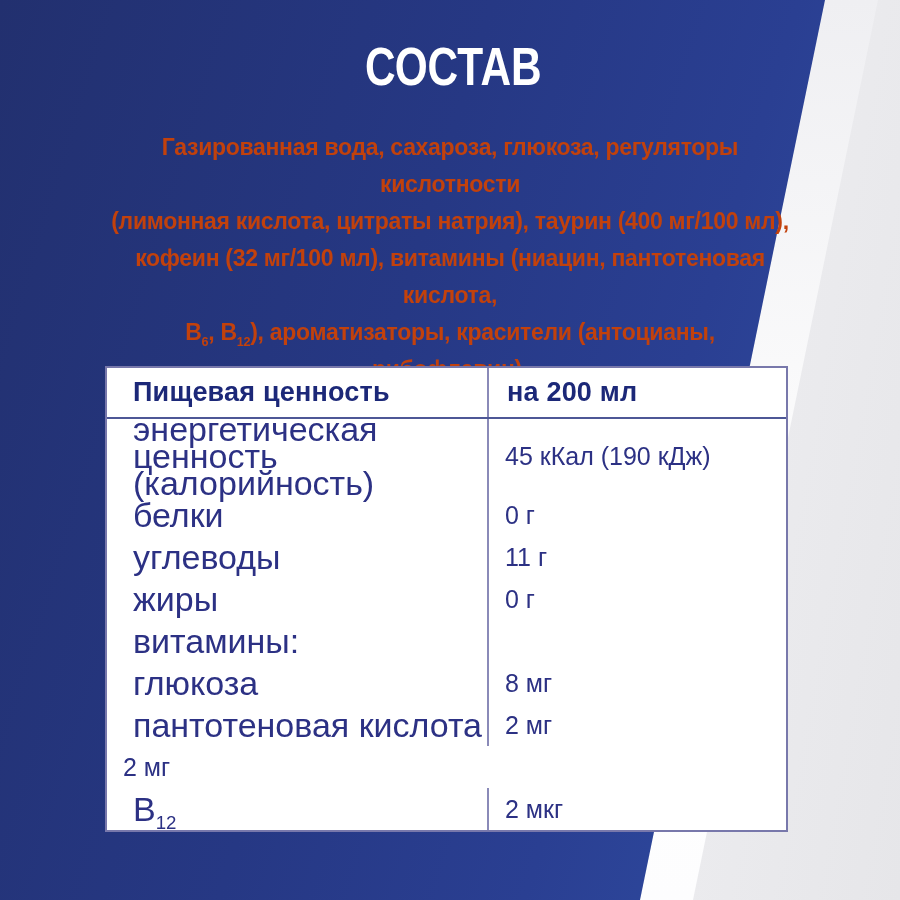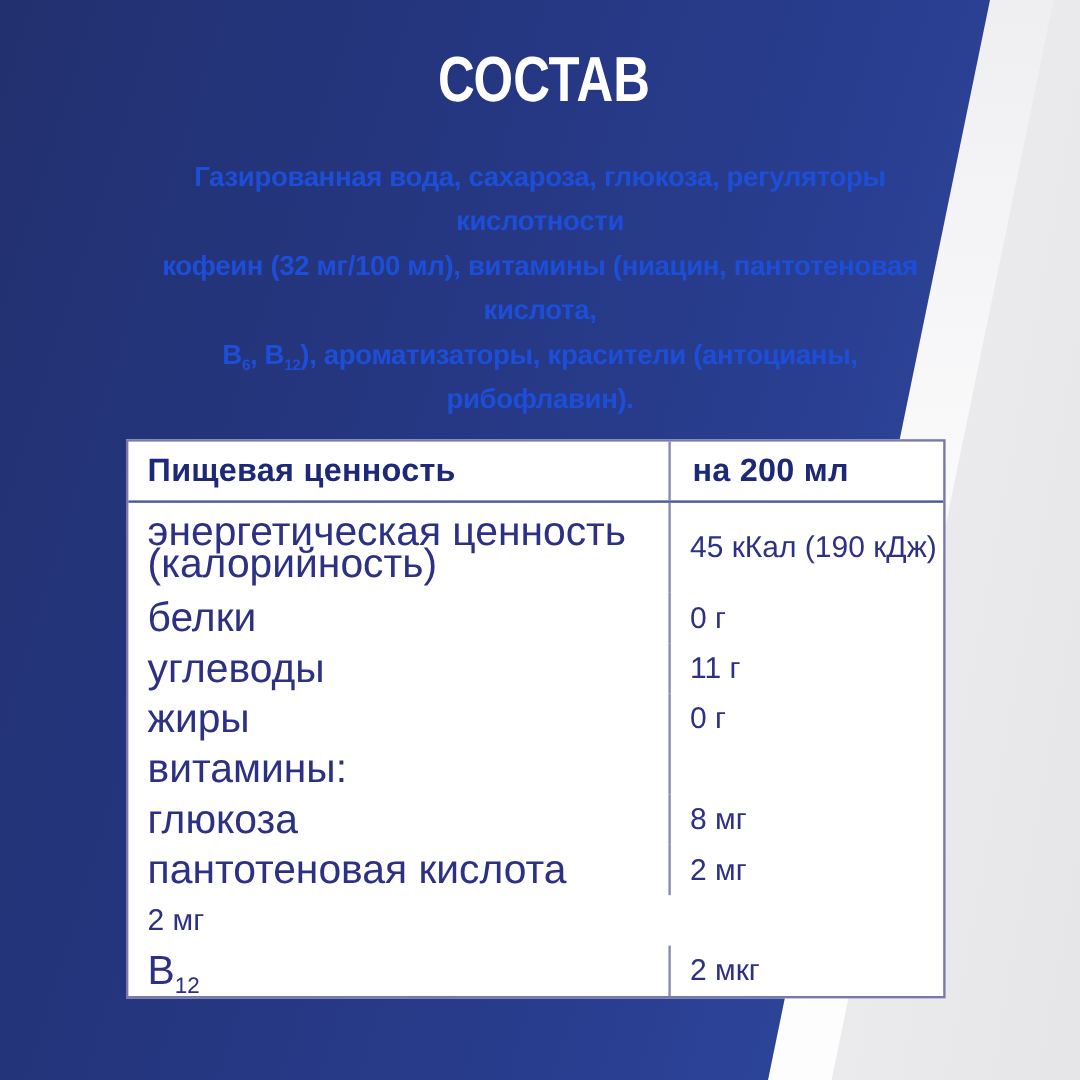--- a/index.html
+++ b/index.html
@@ -33,34 +33,34 @@
     margin: 0; text-align: center; color: #ffffff;
   }
   .title-inner {
     display: inline-block; font-size: 53px; font-weight: 800;
     letter-spacing: 0px; transform: scaleX(0.80); transform-origin: center;
     white-space: nowrap;
   }
 
   .ingredients {
     position: absolute; top: 129px; left: 50%; transform: translateX(-50%);
-    width: 680px; text-align: center; color: #1d4ed8;
+    width: 680px; text-align: center; color: #c2410c;
     font-size: 23px; font-weight: bold; line-height: 37px; letter-spacing: -0.3px;
   }
 
   
   .ntable {
     position: absolute; left: 105px; top: 366px; width: 683px; height: 466px;
     background: #ffffff; border: 2px solid #7878ab; box-sizing: border-box;
     color: #2c3184;
   }
   .thead { display: flex; height: 49px; border-bottom: 2px solid #4d5796; box-sizing: content-box; }
   .thead .c1, .trow .c1 {
-    width: 452px; box-sizing: border-box; border-right: 2px solid #8a8ab8;
-    padding-left: 16px; display: flex; align-items: center;
+    width: 382px; box-sizing: border-box; border-right: 2px solid #8a8ab8;
+    padding-left: 26px; display: flex; align-items: center;
   }
   .thead .c2, .trow .c2 {
     flex: 1; padding-left: 18px; display: flex; align-items: center;
   }
   .thead .c1, .thead .c2 {
     font-weight: bold; font-size: 27px; color: #1c2878; letter-spacing: 0.2px;
   }
   .tbody { display: block; }
   .trow { display: flex; height: 42px; }
   .trow.tall { height: 75px; }
@@ -75,20 +75,21 @@
   <div class="bg-light"></div>
   <div class="bg-sheen"></div>
   <div class="bg-blue"></div>
 
   <h1 class="title">
     <span class="title-inner">СОСТАВ</span>
   </h1>
 
   <div class="ingredients" id="ingredients">
       <div class="ing-line"><span>Газированная вода, сахароза, глюкоза, регуляторы кислотности</span></div>
+      <div class="ing-line"><span>(лимонная кислота, цитраты натрия), таурин (400 мг/100 мл),</span></div>
       <div class="ing-line"><span>кофеин (32 мг/100 мл), витамины (ниацин, пантотеновая кислота,</span></div>
       <div class="ing-line"><span>B</span><sub class="subscript">6</sub><span>, B</span><sub class="subscript">12</sub><span>), ароматизаторы, красители (антоцианы, рибофлавин).</span></div>
     </div>
 
   <div class="ntable">
     <div class="thead">
       <div class="c1">Пищевая ценность</div>
       <div class="c2">на 200 мл</div>
     </div>
     <div class="tbody" id="tbody">

